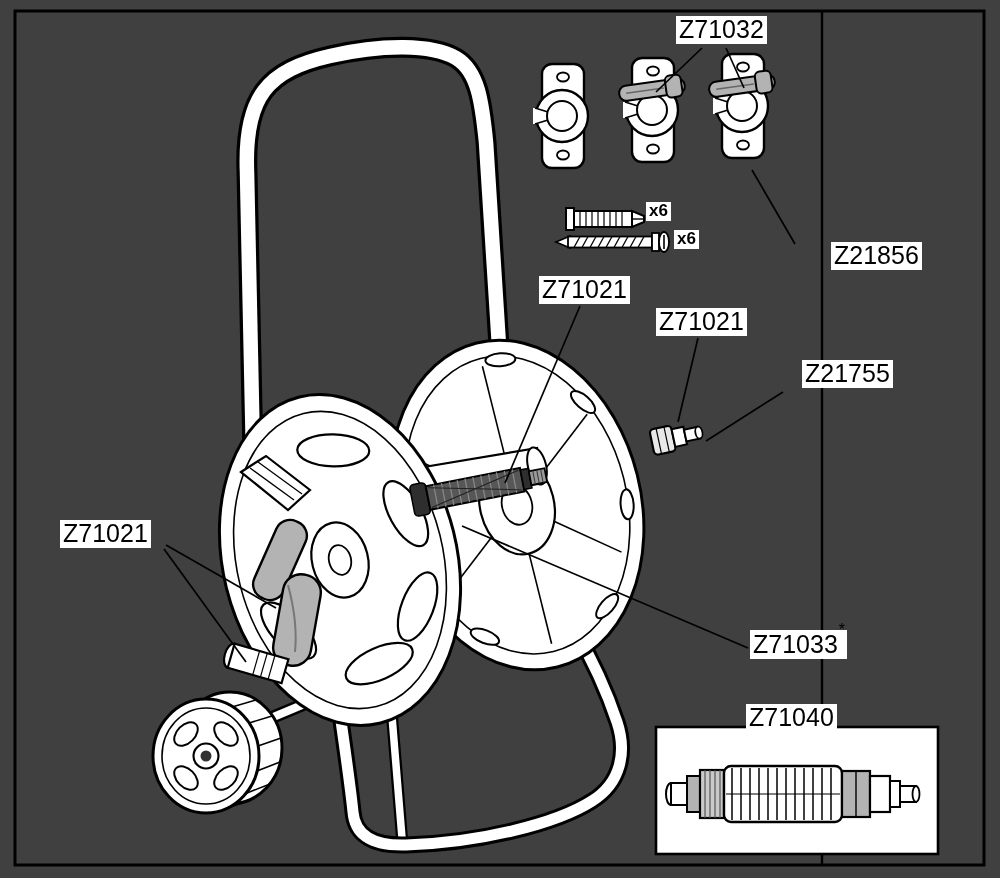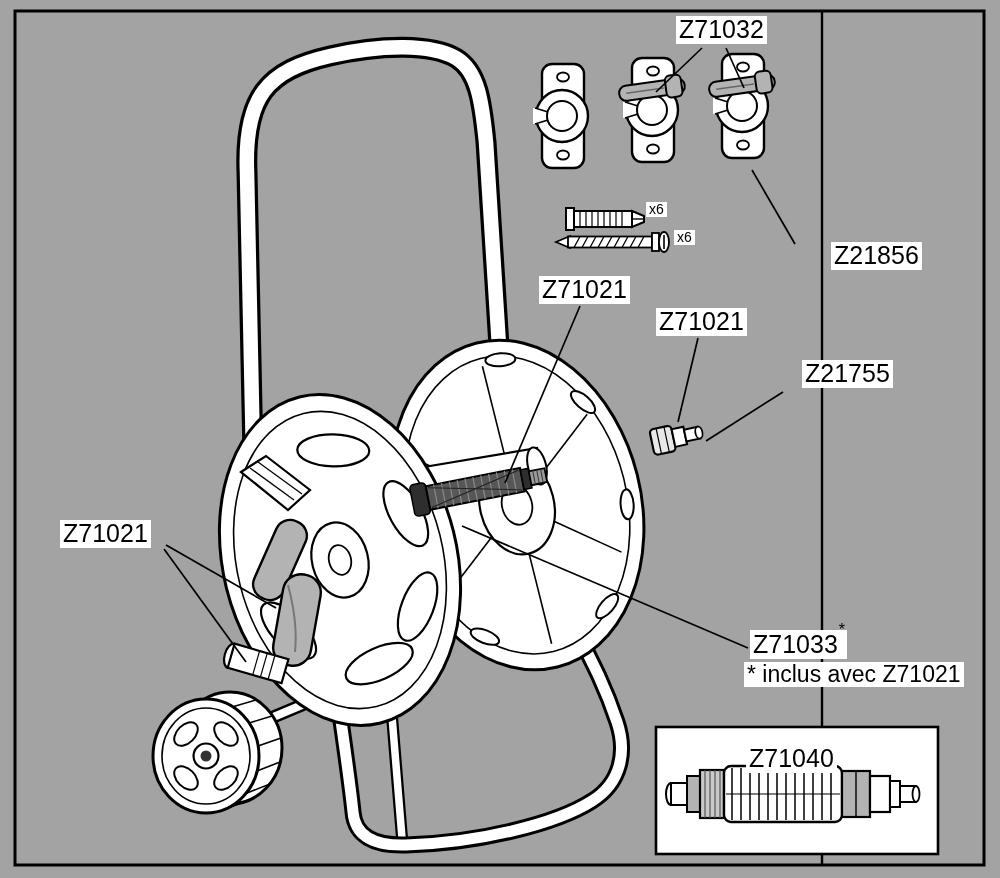--- a/index.html
+++ b/index.html
@@ -1,22 +1,22 @@
 <!DOCTYPE html>
 <html><head>
 <meta charset="utf-8">
 <style>
   *{margin:0;padding:0;box-sizing:border-box}
   html,body{background:#ffffff}
-  .canvas{position:relative;width:1000px;height:878px;background:#a3a3a3;
+  .canvas{position:relative;width:1000px;height:878px;background:#404040;
           font-family:"Liberation Sans",sans-serif;overflow:hidden}
   svg.art{position:absolute;left:0;top:0}
   .plabel{position:absolute;font-size:25px;color:#000;background:#fff;
           padding:0 3px;line-height:1.1;white-space:nowrap}
-  .qty{font-size:14px;font-weight:normal}
+  .qty{font-size:17px;font-weight:bold}
   .footnote{font-size:23px}
   sup.ast{font-size:16px;position:relative;top:-9px;left:1px}
 </style>
 </head>
 <body>
 
 <div class="canvas">
 
   <svg class="art" width="1000" height="878" viewBox="0 0 1000 878">
 
@@ -268,20 +268,19 @@
   <div class="plabel" style="left:831px;top:242px">Z21856</div>
   <div class="plabel" style="left:539px;top:276px">Z71021</div>
   <div class="plabel" style="left:656px;top:308px">Z71021</div>
   <div class="plabel" style="left:802px;top:360px">Z21755</div>
   <div class="plabel" style="left:60px;top:520px">Z71021</div>
 
   <div class="plabel" style="left:750px;top:630px">
     <span>Z71033</span><sup class="ast">*</sup>
   </div>
 
-  <div class="plabel footnote" style="left:744px;top:662px">* inclus avec Z71021</div>
-
-  <div class="plabel" style="left:746px;top:745px">Z71040</div>
+
+  <div class="plabel" style="left:746px;top:704px">Z71040</div>
 
   <div class="plabel qty" style="left:646px;top:202px">x6</div>
   <div class="plabel qty" style="left:674px;top:230px">x6</div>
 
 </div>
 
 </body></html>

